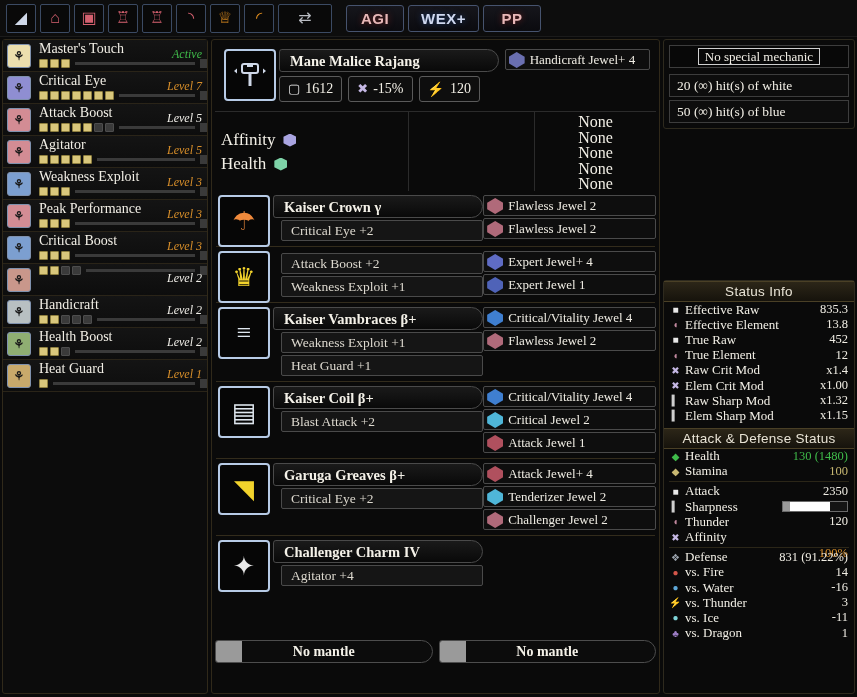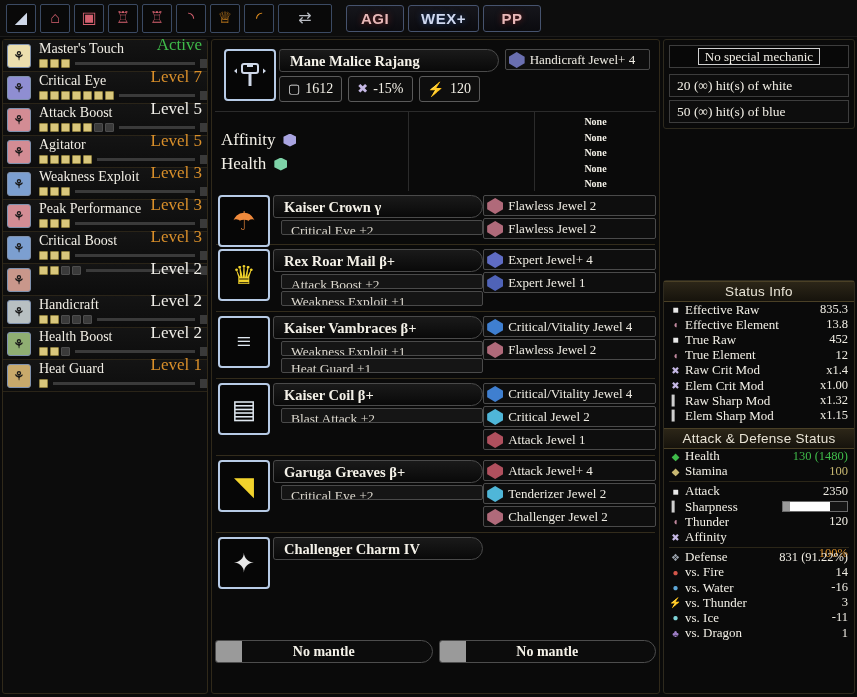--- a/index.html
+++ b/index.html
@@ -65,22 +65,22 @@
     font-size: 14px; color: #f2efe6; line-height: 16px; padding-top: 1px;
     white-space: nowrap; overflow: hidden;
   }
   .skill-bar { display: flex; align-items: center; gap: 2px; height: 12px; }
   .seg { width: 9px; height: 9px; border-radius: 1px; }
   .seg.on  { background: #d9c77c; border: 1px solid #8e7f3f; }
   .seg.off { background: #3a3a3a; border: 1px solid #4d4d4d; }
   .bar-tail { flex: 1; height: 3px; background: #3a3a3a; margin: 0 3px; }
   .bar-cap { width: 7px; height: 9px; background: #3a3a3a; }
   .skill-lvl {
-    position: absolute; right: 5px; bottom: 16px;
-    font-size: 17px; 
+    position: absolute; right: 5px; bottom: 9px;
+    font-size: 12px; font-style: italic;
   }
   .lvl-orange { color: #d98f2a; }
   .lvl-white  { color: #f0eee8; }
   .lvl-green  { color: #3fbb4a; }
 
   
   #center { left: 211px; top: 39px; width: 449px; height: 655px;
             background: #0a0a0a; border: 1px solid #30291a; }
 
   .gear-row { position: relative; margin: 4px 3px 0 3px; display: flex; }
@@ -94,21 +94,21 @@
   }
   .gear-name {
     height: 23px; line-height: 22px; padding: 0 10px;
     background: linear-gradient(#1a1a1a,#090909);
     border: 1px solid #4a4a4a;
     border-radius: 3px 12px 12px 3px;
     font-size: 14.5px; color: #f4f1e8; font-weight: bold;
     white-space: nowrap; overflow: hidden;
   }
   .gear-skill {
-    height: 15px; line-height: 20px; margin-top: 2px; margin-left: 8px;
+    height: 21px; line-height: 20px; margin-top: 2px; margin-left: 8px;
     padding: 0 9px; background: #151515; border: 1px solid #4a4a4a;
     border-radius: 2px; font-size: 13.5px; color: #ddd9cf;
     white-space: nowrap; overflow: hidden;
   }
   .gear-deco-col { width: 176px; display: flex; flex-direction: column; gap: 2px; }
   .deco {
     height: 21px; line-height: 19px;
     background: #0e0e0e; border: 1px solid #4a4a4a; border-radius: 2px;
     font-size: 13px; color: #efece3; padding-left: 24px; position: relative;
     white-space: nowrap; overflow: hidden;
@@ -135,21 +135,21 @@
     border-top: 1px solid #2b2b2b;
   }
   .ab-col { position: relative; }
   .ab-col1 { width: 194px; padding: 18px 0 0 6px; border-right: 1px solid #2b2b2b; }
   .ab-col2 { width: 126px; border-right: 1px solid #2b2b2b; }
   .ab-col3 { flex: 1; text-align: center; padding-top: 2px; }
   .ab-label { font-size: 17px; color: #f2efe6; margin-bottom: 4px;
               display: flex; align-items: center; gap: 8px; }
   .hexgem { width: 13px; height: 13px; display: inline-block;
             clip-path: polygon(50% 0,100% 25%,100% 75%,50% 100%,0 75%,0 25%); }
-  .none-line { font-size: 10px; font-weight: bold; color: #f2efe6; line-height: 15.5px; }
+  .none-line { font-size: 16px; font-weight: normal; color: #f2efe6; line-height: 15.5px; }
 
   
   #mantles { position: absolute; left: 3px; bottom: 30px; width: 441px;
              display: flex; gap: 6px; margin-top: 11px; }
   .mantle {
     flex: 1; height: 23px; position: relative;
     background: #0c0c0c; border: 1px solid #4d4d4d;
     border-radius: 3px 12px 12px 3px;
     display: flex; align-items: center; justify-content: center;
     font-size: 14px; font-weight: bold; color: #f4f1e8;
@@ -430,21 +430,20 @@
         </div>
         <div class="gear-deco-col">
           <div class="deco"><span class="deco-gem" style="background: rgb(176, 106, 122); clip-path: polygon(50% 0px, 100% 30%, 100% 70%, 50% 100%, 0px 70%, 0px 30%);"></span><span>Flawless Jewel 2</span></div>
           <div class="deco"><span class="deco-gem" style="background: rgb(176, 106, 122); clip-path: polygon(50% 0px, 100% 30%, 100% 70%, 50% 100%, 0px 70%, 0px 30%);"></span><span>Flawless Jewel 2</span></div>
         </div>
       </div>
       <div class="sep-line"></div>
       <div class="gear-row">
         <div class="gear-left">
           <div class="gear-icon" style="color: rgb(242, 211, 44);">♛</div>
-          <div class="gear-name">Rex Roar Mail β+</div>
           <div class="gear-skill">Attack Boost +2</div>
           <div class="gear-skill">Weakness Exploit +1</div>
         </div>
         <div class="gear-deco-col">
           <div class="deco"><span class="deco-gem" style="background: rgb(95, 108, 196); clip-path: polygon(50% 0px, 100% 30%, 100% 70%, 50% 100%, 0px 70%, 0px 30%);"></span><span>Expert Jewel+ 4</span></div>
           <div class="deco"><span class="deco-gem" style="background: rgb(79, 99, 184); clip-path: polygon(50% 0px, 100% 30%, 100% 70%, 50% 100%, 0px 70%, 0px 30%);"></span><span>Expert Jewel 1</span></div>
         </div>
       </div>
       <div class="sep-line"></div>
       <div class="gear-row">
@@ -483,20 +482,21 @@
           <div class="deco"><span class="deco-gem" style="background: rgb(176, 80, 94); clip-path: polygon(50% 0px, 100% 30%, 100% 70%, 50% 100%, 0px 70%, 0px 30%);"></span><span>Attack Jewel+ 4</span></div>
           <div class="deco"><span class="deco-gem" style="background: rgb(79, 182, 216); clip-path: polygon(50% 0px, 100% 30%, 100% 70%, 50% 100%, 0px 70%, 0px 30%);"></span><span>Tenderizer Jewel 2</span></div>
           <div class="deco"><span class="deco-gem" style="background: rgb(176, 106, 122); clip-path: polygon(50% 0px, 100% 30%, 100% 70%, 50% 100%, 0px 70%, 0px 30%);"></span><span>Challenger Jewel 2</span></div>
         </div>
       </div>
       <div class="sep-line"></div>
       <div class="gear-row">
         <div class="gear-left">
           <div class="gear-icon" style="color: rgb(232, 232, 232);">✦</div>
           <div class="gear-name">Challenger Charm IV</div>
+          <div class="gear-skill">Agitator +4</div>
         </div>
         <div class="gear-deco-col"></div>
       </div>
     </div>
 
   <div id="mantles">
       <div class="mantle">
         <span class="mantle-slot"></span>
         <span>No mantle</span>
       </div>

